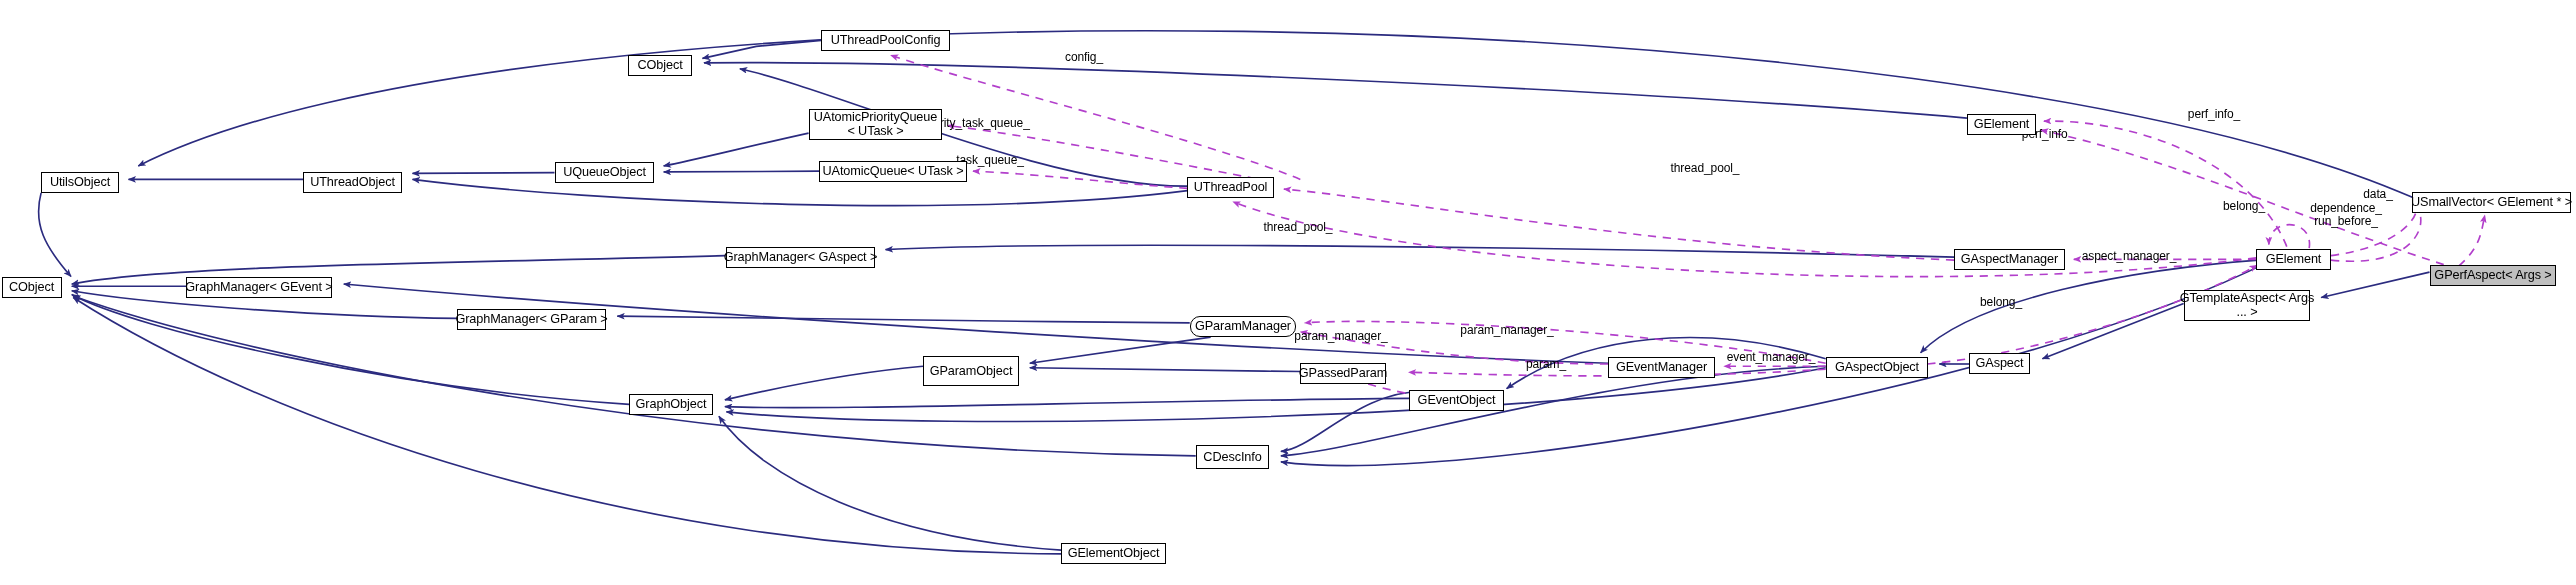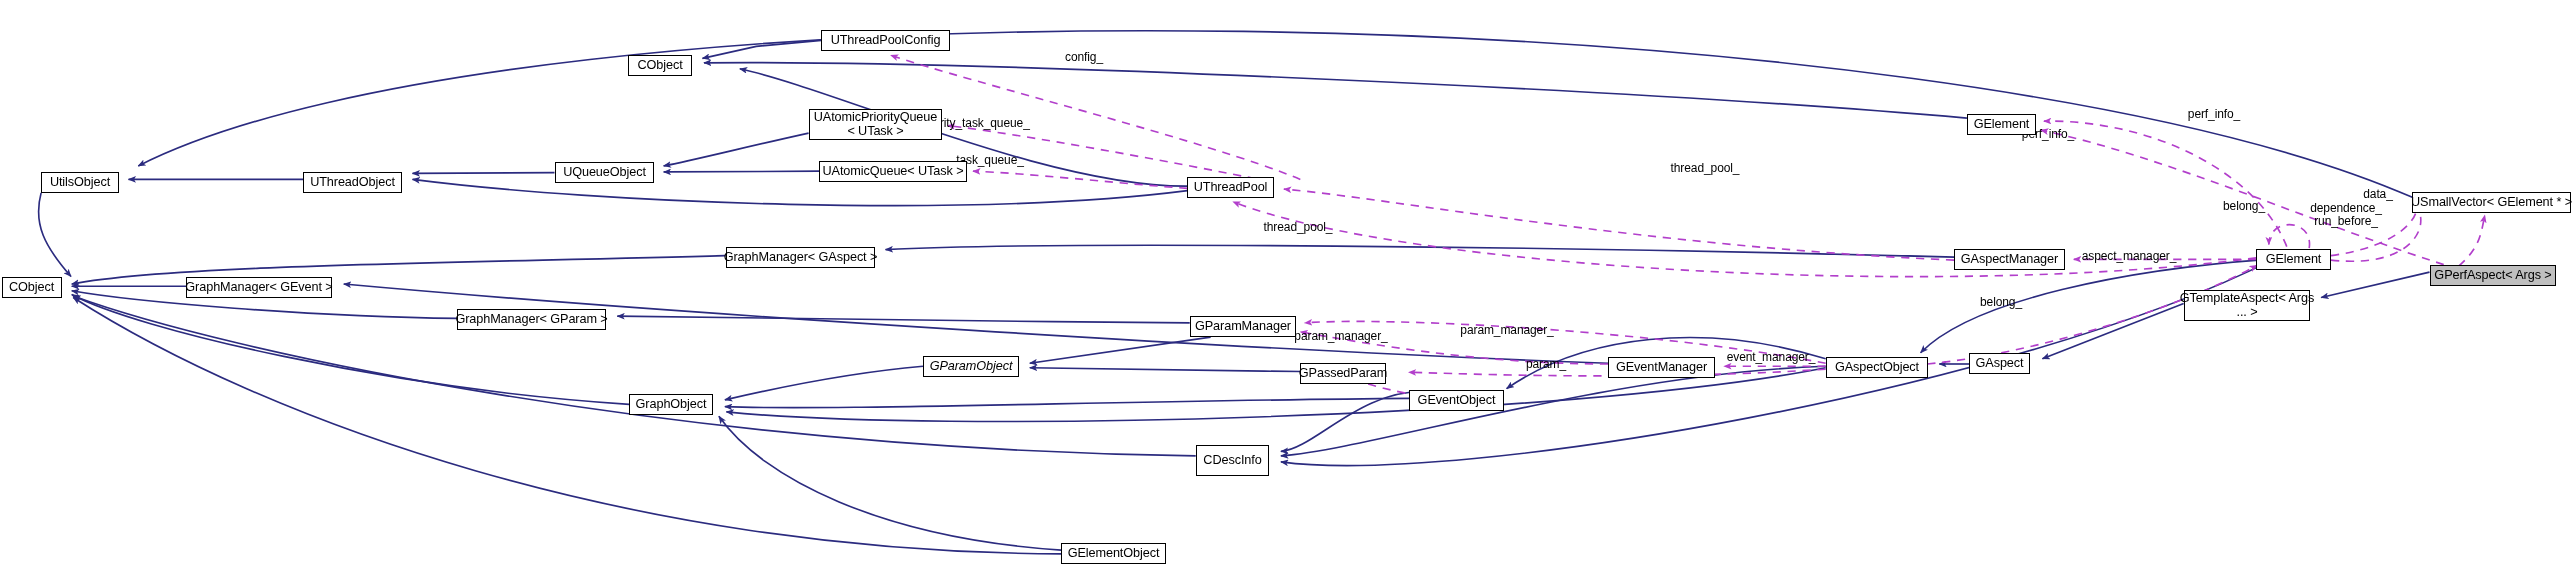--- a/index.html
+++ b/index.html
@@ -167,36 +167,36 @@
   <div class="node" style="left: 555px; top: 162px; width: 99px; height: 21px;">UQueueObject</div>
   <div class="node" style="left: 628px; top: 55px; width: 64px; height: 21px;">CObject</div>
   <div class="node" style="left: 821px; top: 30px; width: 129px; height: 21px;">UThreadPoolConfig</div>
   <div class="node two-line" style="left: 809px; top: 109px; width: 133px; height: 31px;">UAtomicPriorityQueue
 &lt; UTask &gt;</div>
   <div class="node" style="left: 819px; top: 161px; width: 148px; height: 21px;">UAtomicQueue&lt; UTask &gt;</div>
   <div class="node" style="left: 1187px; top: 177px; width: 87px; height: 21px;">UThreadPool</div>
   <div class="node" style="left: 726px; top: 247px; width: 149px; height: 21px;">GraphManager&lt; GAspect &gt;</div>
   <div class="node" style="left: 186px; top: 277px; width: 146px; height: 21px;">GraphManager&lt; GEvent &gt;</div>
   <div class="node" style="left: 457px; top: 309px; width: 149px; height: 21px;">GraphManager&lt; GParam &gt;</div>
-  <div class="node" style="left: 1190px; top: 316px; width: 106px; height: 21px;">GParamManager</div>
-  <div class="node" style="left: 923px; top: 356px; width: 96px; height: 21px; font-style: italic;">GParamObject</div>
+  <div class="node" style="left: 1190px; top: 316px; width: 106px; height: 21px; border-radius: 10px;">GParamManager</div>
+  <div class="node" style="left: 923px; top: 356px; width: 96px; height: 30px;">GParamObject</div>
   <div class="node" style="left: 1300px; top: 363px; width: 86px; height: 21px;">GPassedParam</div>
   <div class="node" style="left: 1409px; top: 390px; width: 95px; height: 21px;">GEventObject</div>
   <div class="node" style="left: 1608px; top: 357px; width: 107px; height: 21px;">GEventManager</div>
   <div class="node" style="left: 1826px; top: 357px; width: 102px; height: 21px;">GAspectObject</div>
   <div class="node" style="left: 1969px; top: 353px; width: 61px; height: 21px;">GAspect</div>
   <div class="node" style="left: 1954px; top: 249px; width: 111px; height: 21px;">GAspectManager</div>
   <div class="node" style="left: 2256px; top: 249px; width: 75px; height: 21px;">GElement</div>
   <div class="node" style="left: 1967px; top: 114px; width: 69px; height: 21px;">GElement</div>
   <div class="node" style="left: 2412px; top: 192px; width: 159px; height: 21px;">USmallVector&lt; GElement * &gt;</div>
   <div class="node two-line" style="left: 2184px; top: 290px; width: 126px; height: 31px;">GTemplateAspect&lt; Args
 ... &gt;</div>
   <div class="node highlight" style="left: 2430px; top: 265px; width: 126px; height: 21px; background: rgb(191, 191, 191); border-width: 0.7px;">GPerfAspect&lt; Args &gt;</div>
   <div class="node" style="left: 629px; top: 394px; width: 84px; height: 21px;">GraphObject</div>
-  <div class="node" style="left: 1196px; top: 445px; width: 73px; height: 31px;">CDescInfo</div>
+  <div class="node" style="left: 1196px; top: 445px; width: 73px; height: 24px;">CDescInfo</div>
   <div class="node" style="left: 1061px; top: 543px; width: 105px; height: 21px;">GElementObject</div>
 
   <div class="edge-label" style="left: 1084px; top: 57px; transform: translate(-50%, -50%);">config_</div>
   <div class="edge-label" style="left: 975px; top: 123px; transform: translate(-50%, -50%);">priority_task_queue_</div>
   <div class="edge-label" style="left: 990px; top: 160px; transform: translate(-50%, -50%);">task_queue_</div>
   <div class="edge-label" style="left: 1705px; top: 168px; transform: translate(-50%, -50%);">thread_pool_</div>
   <div class="edge-label" style="left: 1298px; top: 227px; transform: translate(-50%, -50%);">thread_pool_</div>
   <div class="edge-label" style="left: 2214px; top: 114px; transform: translate(-50%, -50%);">perf_info_</div>
   <div class="edge-label" style="left: 2048px; top: 134px; transform: translate(-50%, -50%);">perf_info_</div>
   <div class="edge-label" style="left: 2244px; top: 206px; transform: translate(-50%, -50%);">belong_</div>

